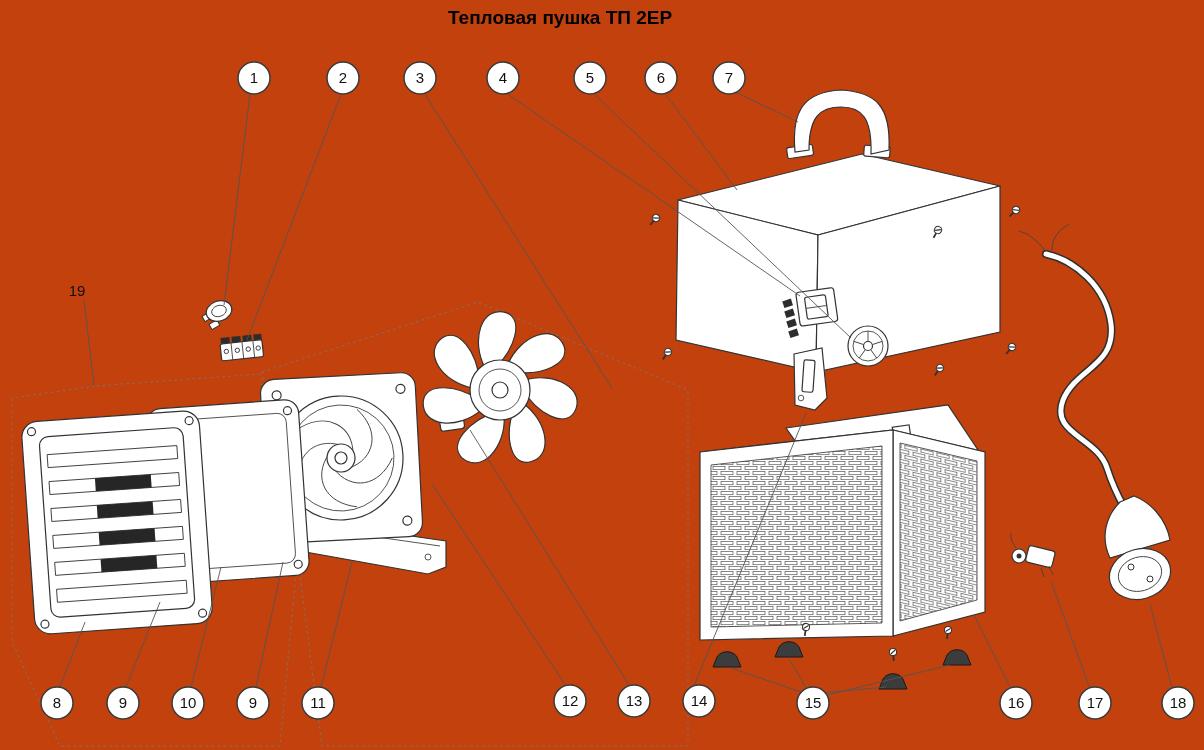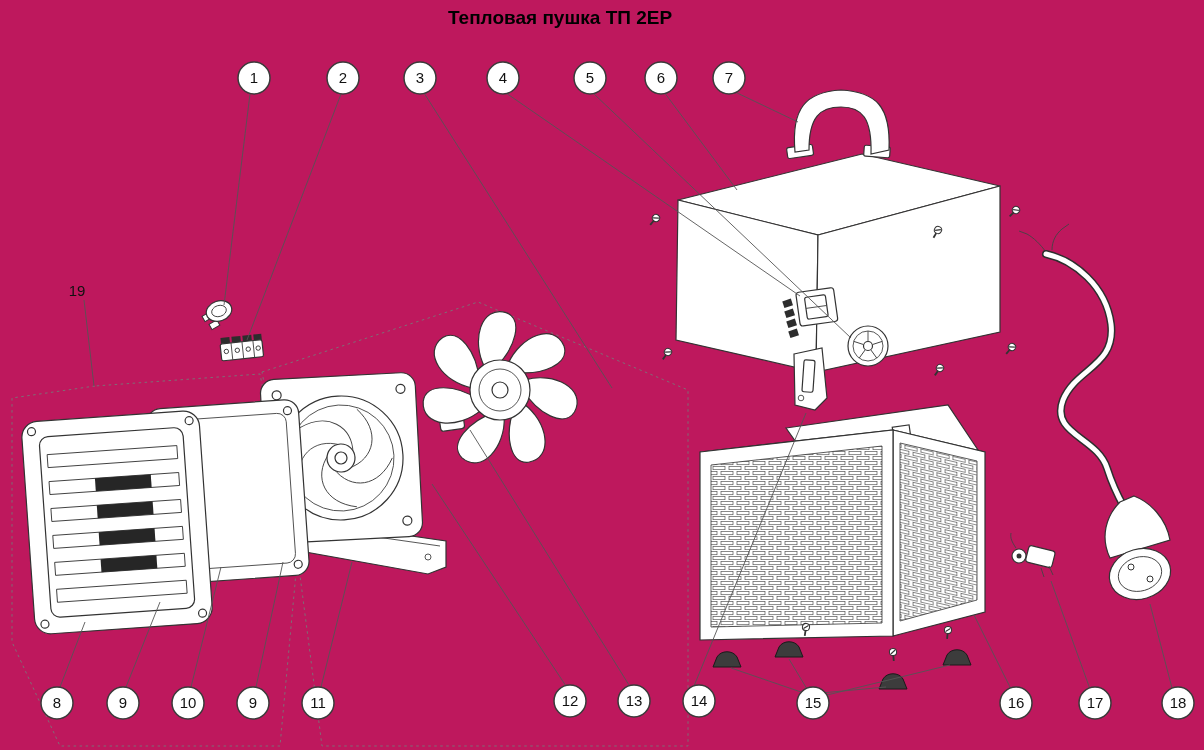--- a/index.html
+++ b/index.html
@@ -1,17 +1,17 @@
 <!DOCTYPE html>
 <html><head>
 <meta charset="utf-8">
 <style>
   html,body{margin:0;padding:0;background:#ffffff;}
   body{width:1204px;height:750px;font-family:"Liberation Sans",sans-serif;overflow:hidden;}
-  #stage{position:relative;width:1204px;height:750px;background:#be185d;}
+  #stage{position:relative;width:1204px;height:750px;background:#c2410c;}
   svg text{font-family:"Liberation Sans",sans-serif;}
   .title{font-size:19px;font-weight:bold;text-anchor:middle;fill:#000;}
   .callout circle{fill:#fff;stroke:#3a3a3a;stroke-width:1.5;}
   .callout text{font-size:15px;text-anchor:middle;fill:#111;}
   .freelabel{font-size:15px;text-anchor:middle;fill:#111;}
   .part{fill:#fff;stroke:#333;stroke-width:1.2;}
   .ln{fill:none;stroke:#444;stroke-width:0.9;}
   .leader{stroke:#555;stroke-width:0.9;fill:none;}
   .dashed{fill:none;stroke:#777;stroke-width:0.9;stroke-dasharray:2.5 3.5;}
   .cord-outer{stroke:#2e2e2e;stroke-width:8;fill:none;stroke-linecap:round;}

